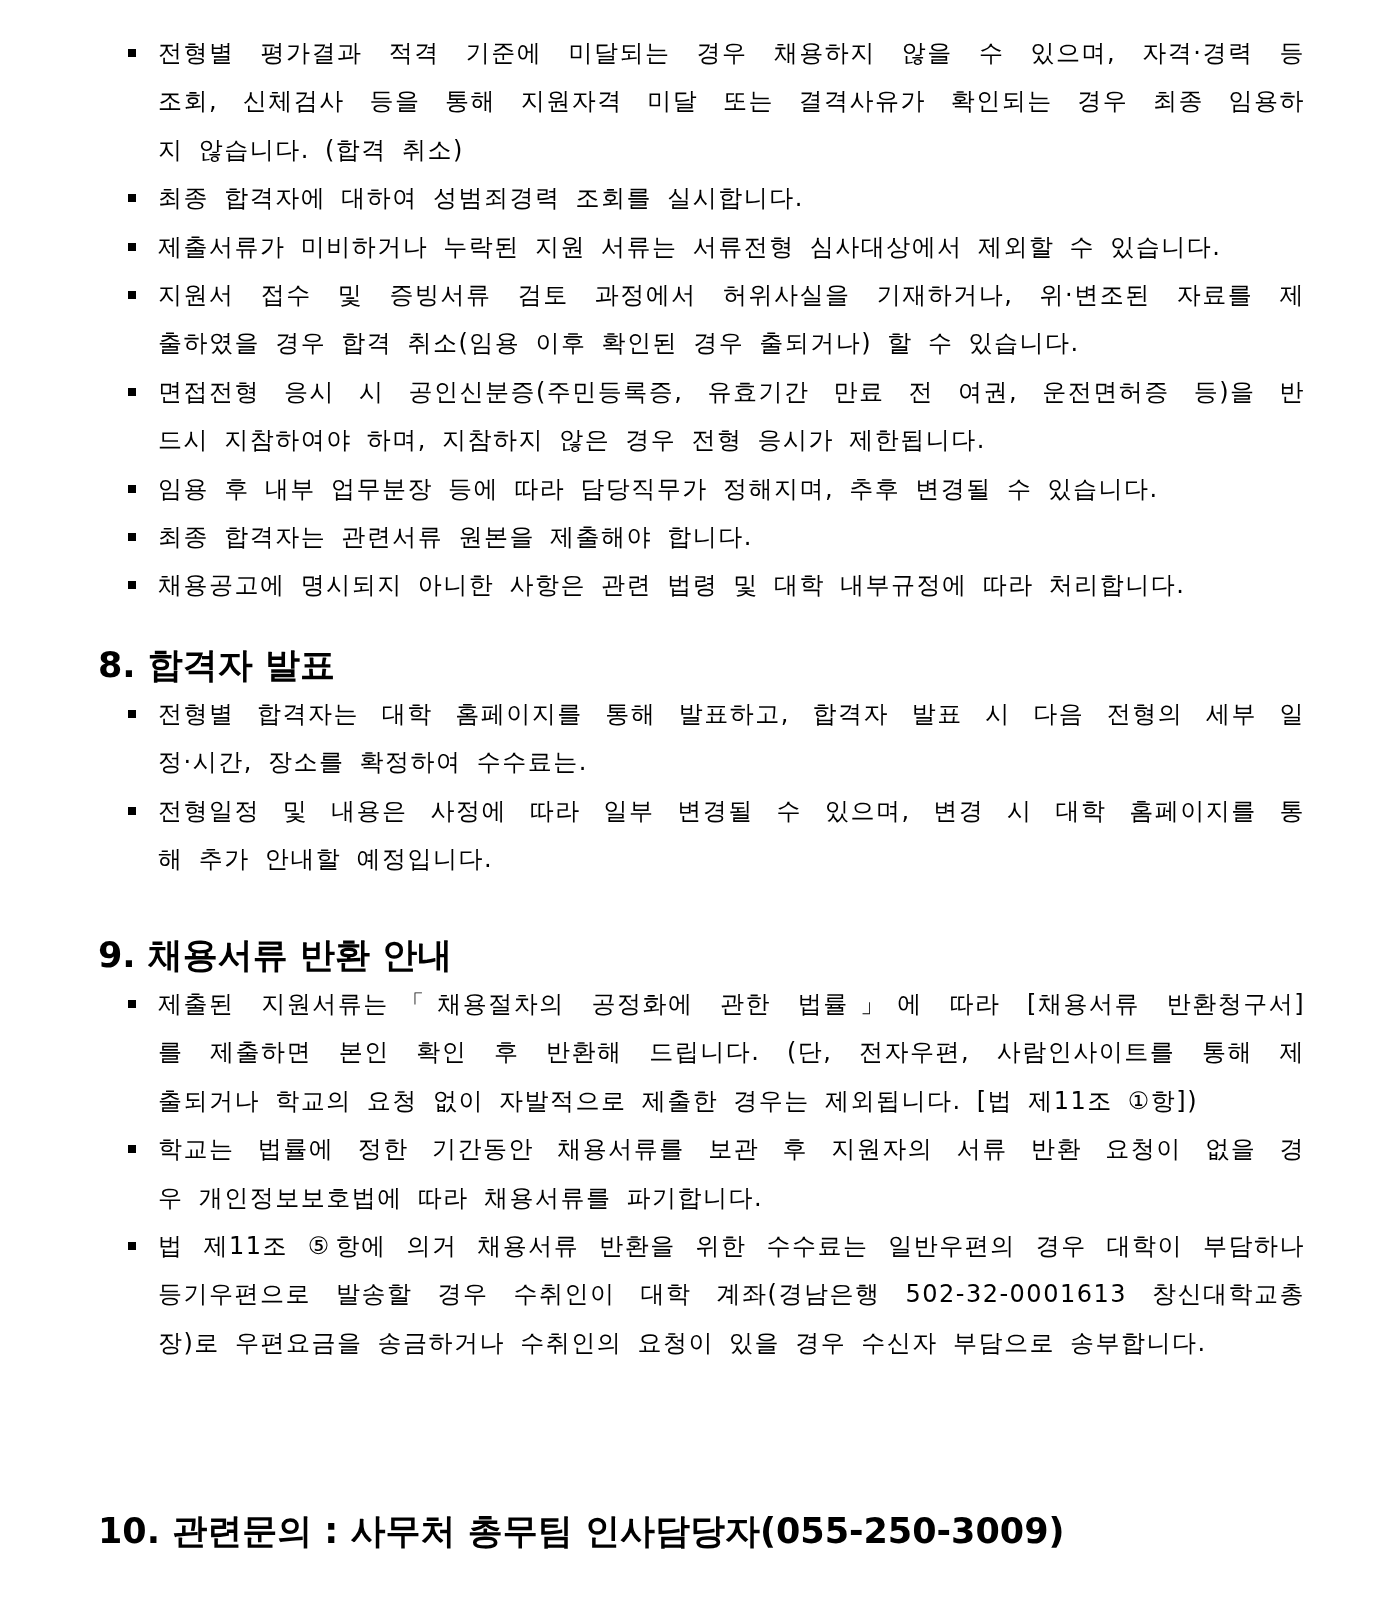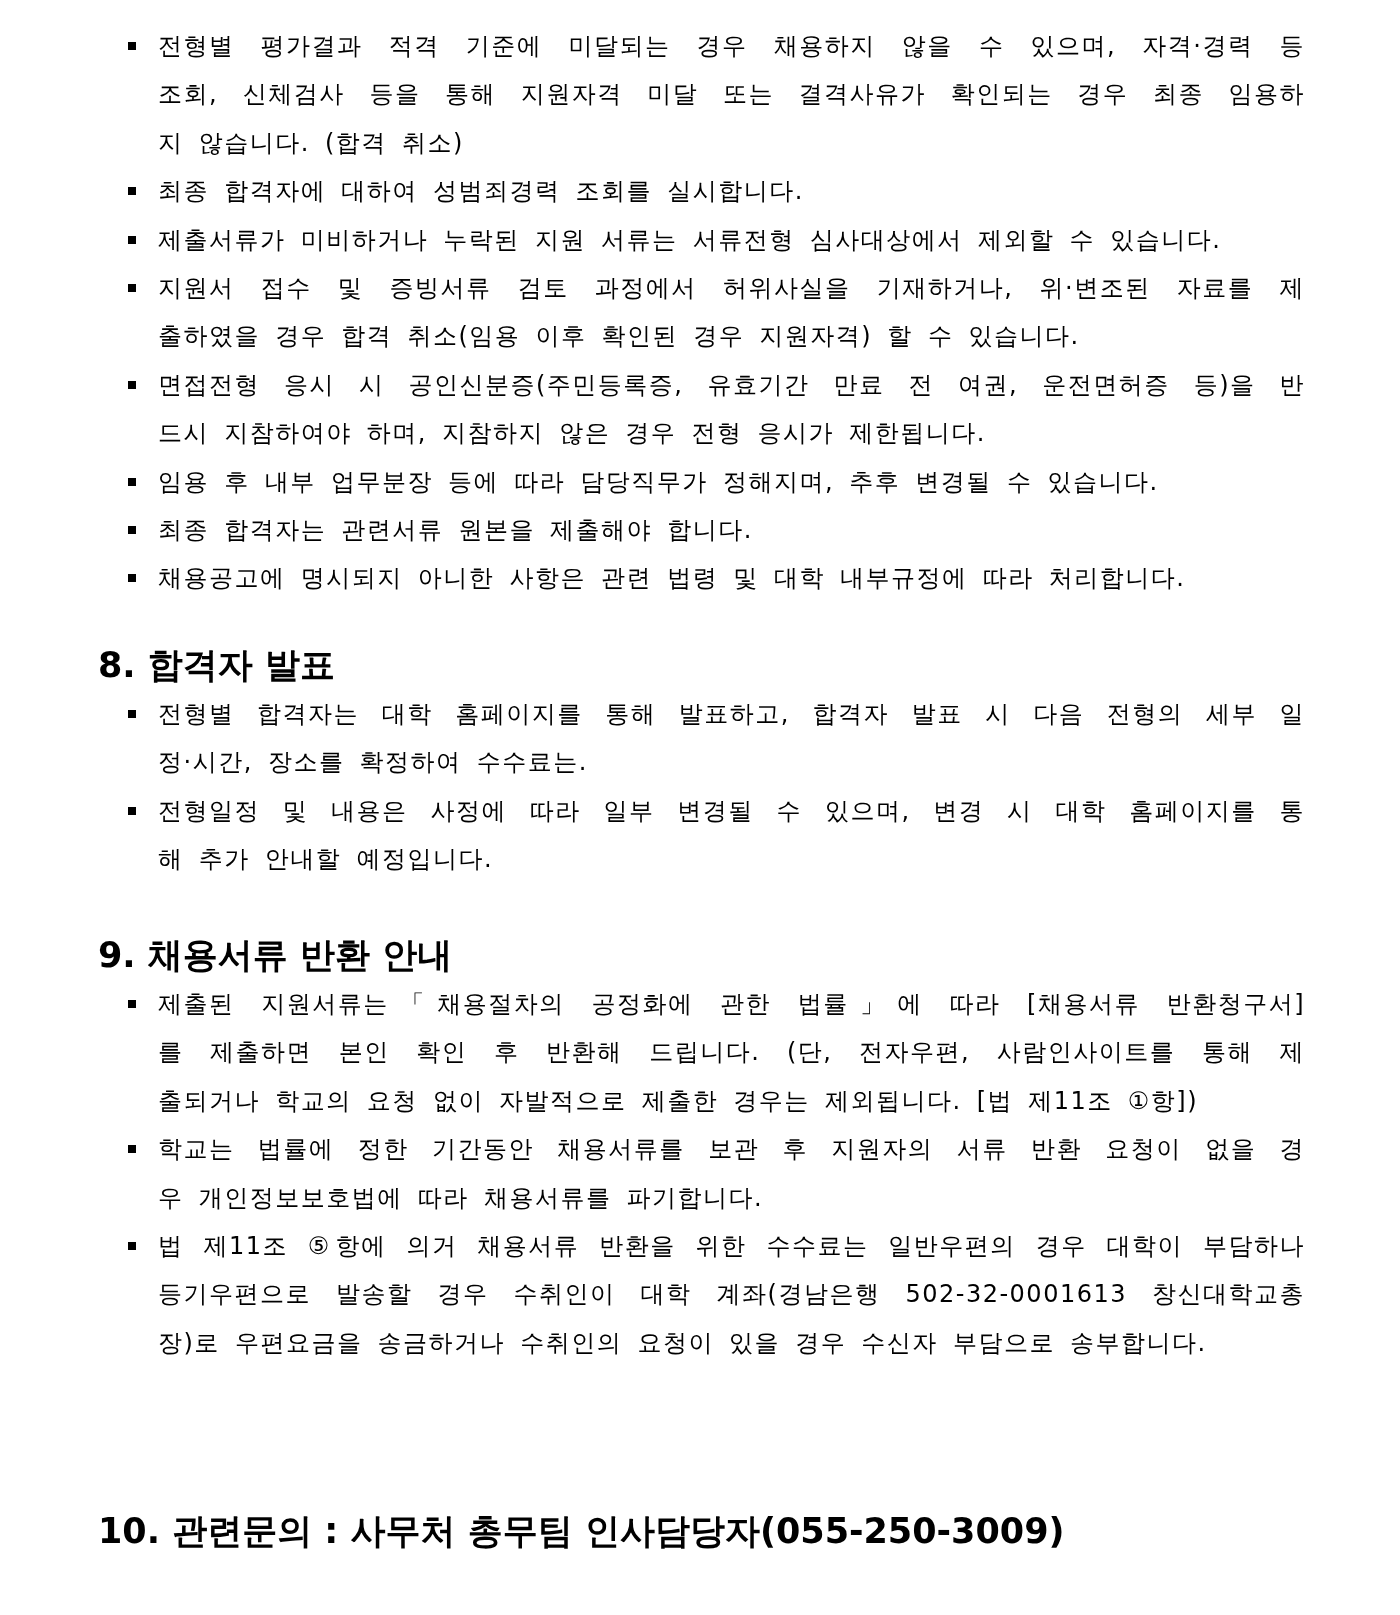--- a/index.html
+++ b/index.html
@@ -74,39 +74,39 @@
       display: block;
       white-space: nowrap;
       padding-left: 2px;
     }
   </style>
 </head>
 <body>
 
 <div class="page">
 
-  <ul class="ul" style="top:22px;">
+  <ul class="ul" style="top:29px;">
     <li class="li">
       <span class="bullet"></span>
       <span class="line">전형별 평가결과 적격 기준에 미달되는 경우 채용하지 않을 수 있으며, 자격·경력 등</span>
       <span class="line">조회, 신체검사 등을 통해 지원자격 미달 또는 결격사유가 확인되는 경우 최종 임용하</span>
       <span class="line last">지 않습니다. (합격 취소)</span>
     </li>
     <li class="li">
       <span class="bullet"></span>
       <span class="line last">최종 합격자에 대하여 성범죄경력 조회를 실시합니다.</span>
     </li>
     <li class="li">
       <span class="bullet"></span>
       <span class="line last">제출서류가 미비하거나 누락된 지원 서류는 서류전형 심사대상에서 제외할 수 있습니다.</span>
     </li>
     <li class="li">
       <span class="bullet"></span>
       <span class="line">지원서 접수 및 증빙서류 검토 과정에서 허위사실을 기재하거나, 위·변조된 자료를 제</span>
-      <span class="line last">출하였을 경우 합격 취소(임용 이후 확인된 경우 지원자격) 할 수 있습니다.</span>
+      <span class="line last">출하였을 경우 합격 취소(임용 이후 확인된 경우 출되거나) 할 수 있습니다.</span>
     </li>
     <li class="li">
       <span class="bullet"></span>
       <span class="line">면접전형 응시 시 공인신분증(주민등록증, 유효기간 만료 전 여권, 운전면허증 등)을 반</span>
       <span class="line last">드시 지참하여야 하며, 지참하지 않은 경우 전형 응시가 제한됩니다.</span>
     </li>
     <li class="li">
       <span class="bullet"></span>
       <span class="line last">임용 후 내부 업무분장 등에 따라 담당직무가 정해지며, 추후 변경될 수 있습니다.</span>
     </li>

